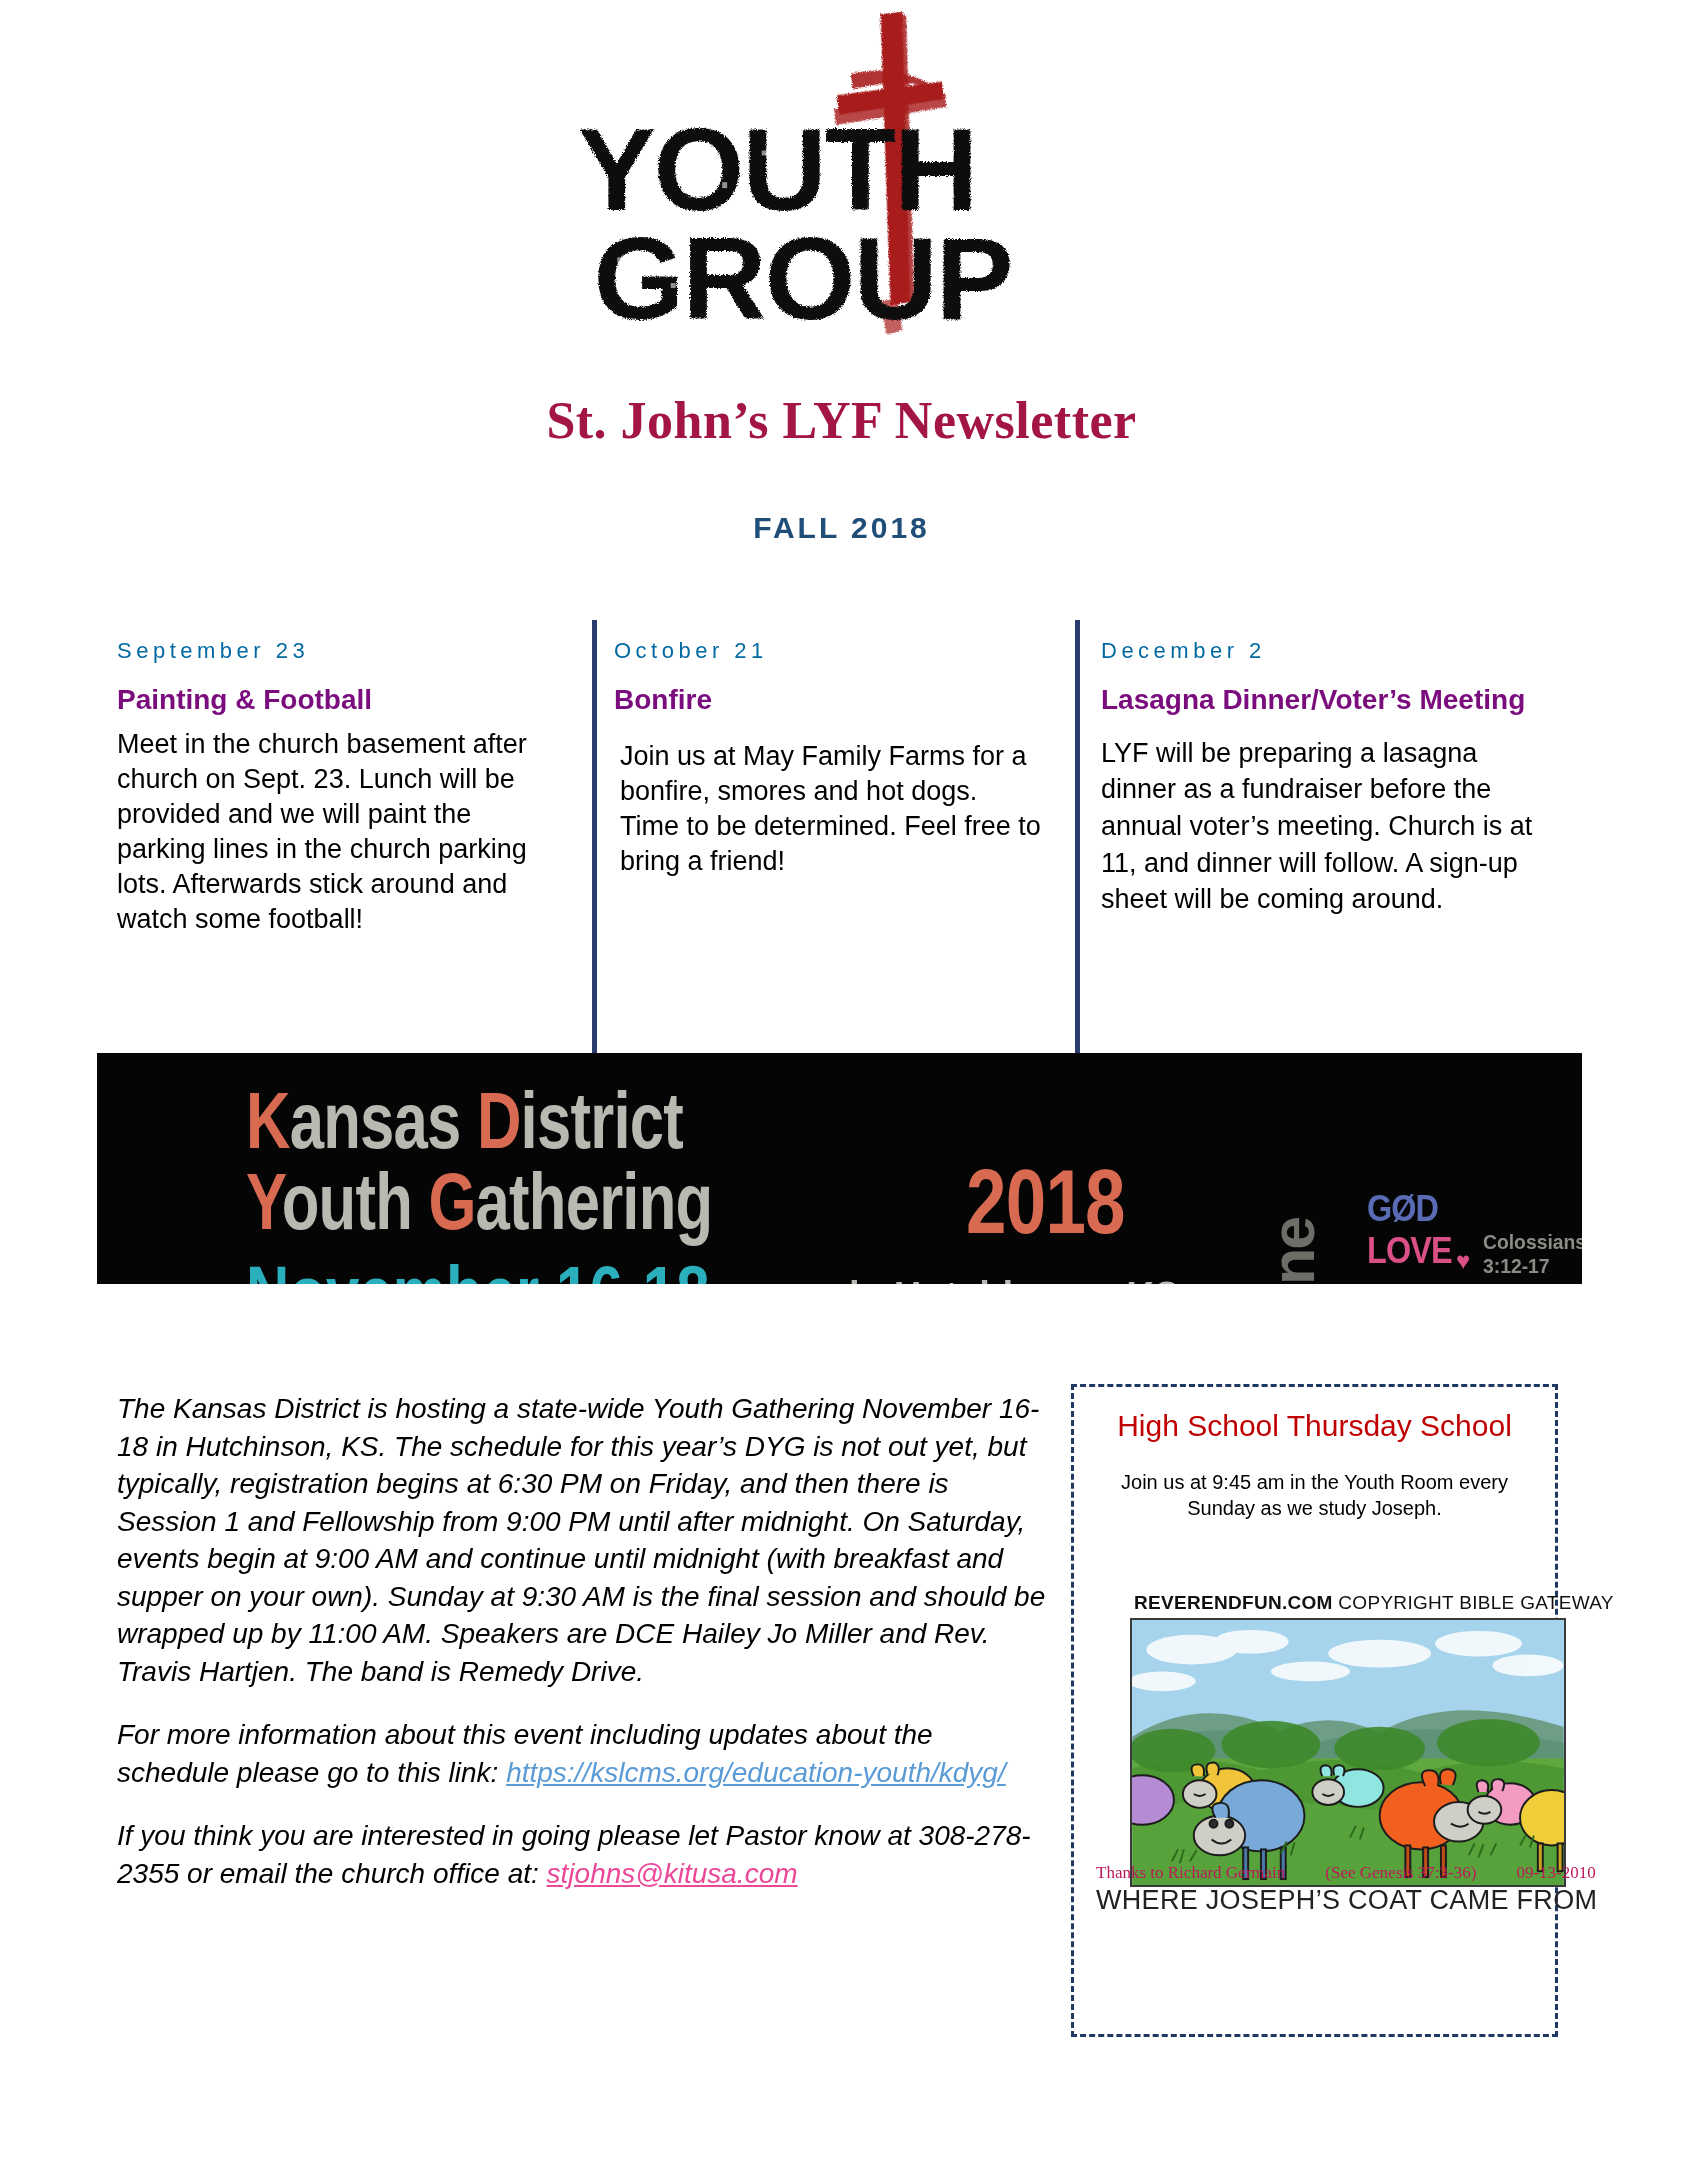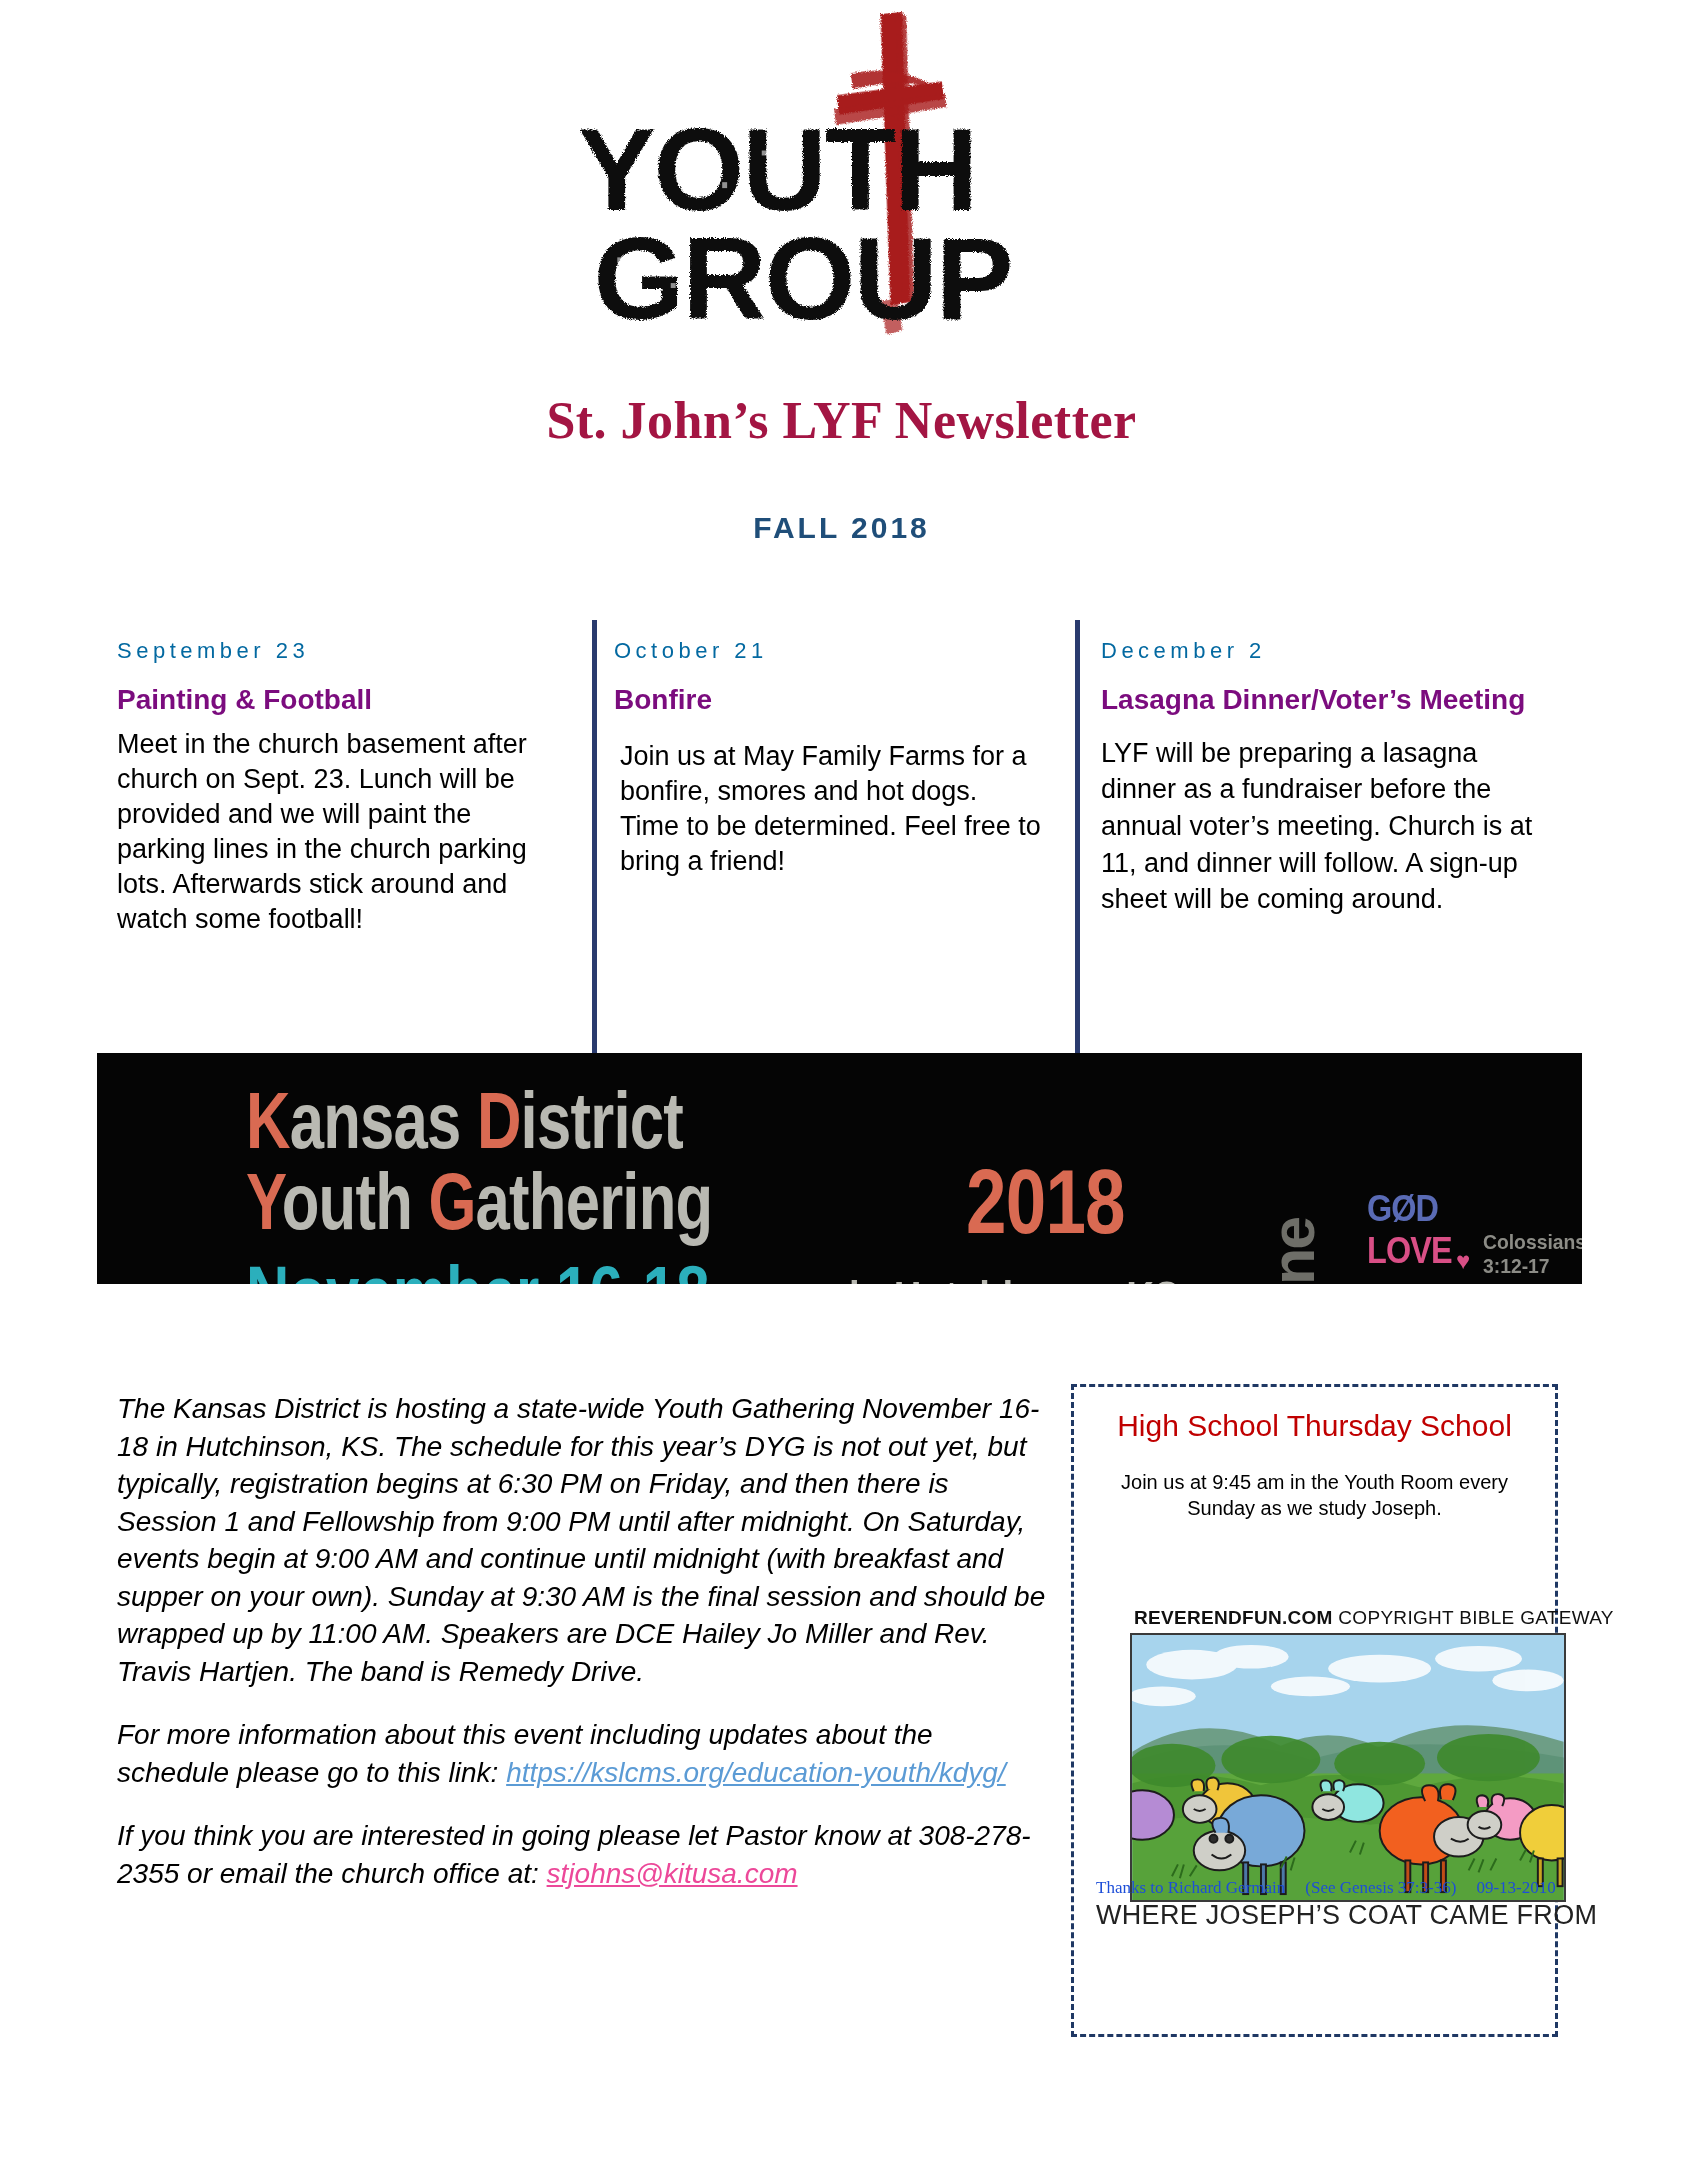--- a/index.html
+++ b/index.html
@@ -132,34 +132,34 @@
   }
   .sb-head{
     text-align:center;font-size:30px;color:#C00000;
     margin:22px 0 0 0;font-weight:400;
   }
   .sb-body{
     text-align:center;font-size:20px;line-height:1.30;color:#000;
     margin:26px 14px 9px 14px;
   }
   
-  .toon{position:absolute;left:18px;top:220px;width:447px;height:356px;padding-left:38px;}
+  .toon{position:absolute;left:18px;top:205px;width:447px;height:356px;padding-left:38px;}
   .toon-top{
     font-size:19px;letter-spacing:0.3px;color:#111;white-space:nowrap;
     font-weight:700;margin:0 0 4px 4px;
   }
   .toon-top .lt{font-weight:400;}
   .toon-frame{
     position:relative;width:432px;height:265px;
     border:2px solid #3a3a3a;overflow:hidden;background:#A9D6EF;
   }
   .toon-credit{
     position:absolute;left:4px;top:271px;width:436px;
     font-family:"Liberation Serif", serif;
-    font-size:17px;color:#1d4ed8;display:flex;gap:20px;white-space:nowrap;
+    font-size:17px;color:#be185d;display:flex;gap:40px;white-space:nowrap;
   }
   .toon-cap{
     position:absolute;left:4px;top:293px;
     font-size:27px;color:#222;letter-spacing:0.3px;white-space:nowrap;
   }
 </style>
 </head>
 <body>
 
 <div class="page">

